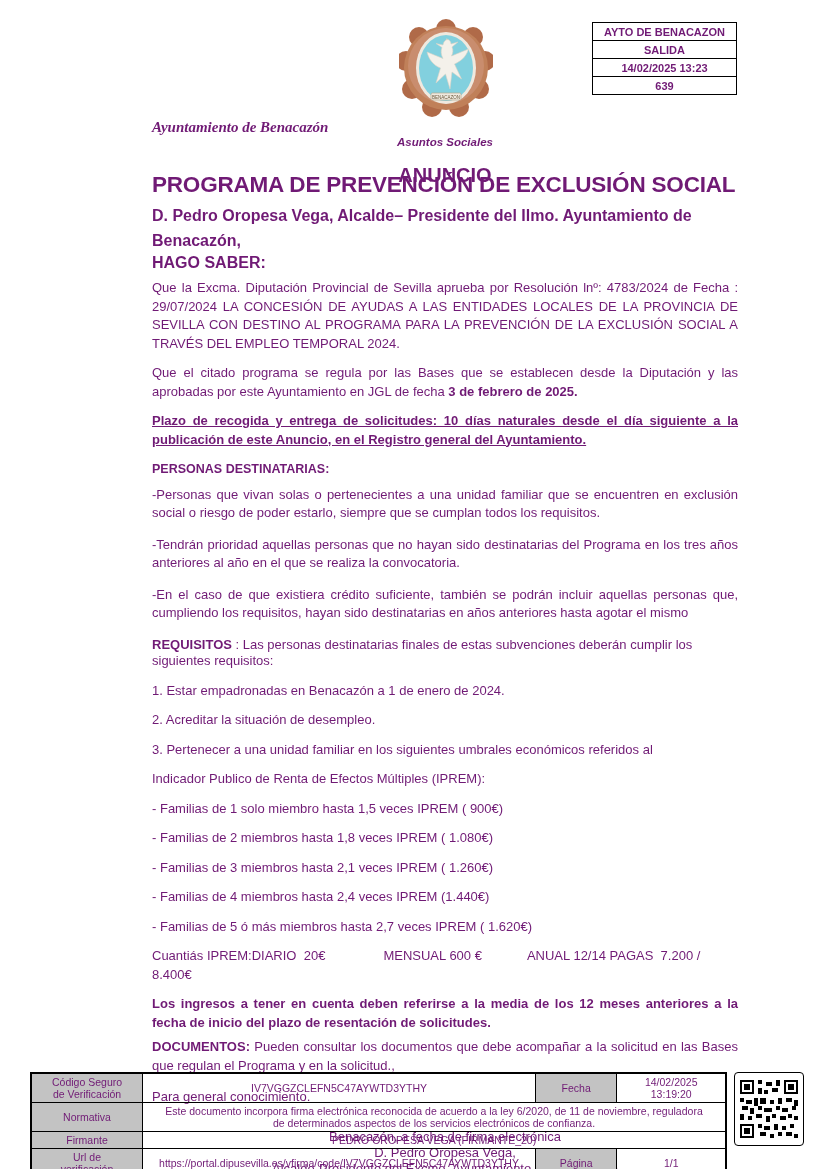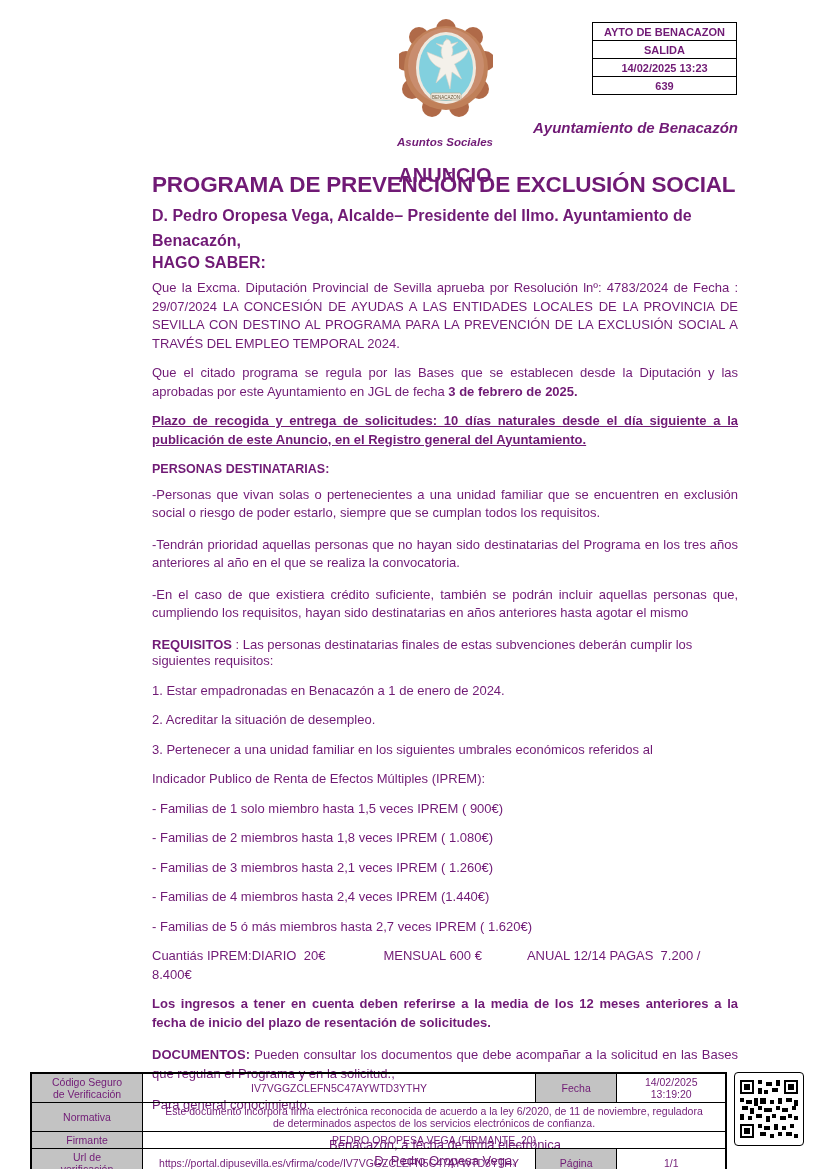--- a/index.html
+++ b/index.html
@@ -3,22 +3,22 @@
 <meta charset="utf-8">
 <style>
   html,body{margin:0;padding:0;background:#888;}
   .page{
     position:relative;width:826px;height:1169px;background:#ffffff;
     font-family:"Liberation Sans","DejaVu Sans",sans-serif;color:#701a75;
     margin:0 auto;overflow:hidden;
   }
   
   .logo{position:absolute;left:399px;top:17px;width:94px;height:103px;}
-  .org-line{position:absolute;left:152px;top:119px;width:586px;text-align:right;
-    font-family:Liberation Sans, sans-serif;font-style:italic;font-weight:bold;font-size:15px;}
+  .org-line{position:absolute;left:152px;top:119px;width:586px;text-align:left;
+    font-family:Liberation Serif, serif;font-style:italic;font-weight:bold;font-size:15px;}
   .dept-line{position:absolute;left:152px;top:136px;width:586px;text-align:center;
     font-style:italic;font-weight:bold;font-size:11.5px;}
   .registry{position:absolute;right:89px;top:22px;width:145px;border-collapse:collapse;}
   .registry td{border:1px solid #000;text-align:center;font-weight:bold;font-size:11px;
     padding:2.5px 2px;background:#fff;}
   
   .t-anuncio{position:absolute;left:152px;top:164px;width:586px;text-align:center;
     font-weight:bold;font-size:20px;}
   .t-program{position:absolute;left:152px;top:172px;width:600px;
     font-weight:bold;font-size:22.5px;letter-spacing:-0.2px;}
@@ -130,21 +130,21 @@
     <p class="listline">Indicador Publico de Renta de Efectos Múltiples (IPREM):</p>
 
     <p class="listline">- Familias de 1 solo miembro hasta 1,5 veces IPREM ( 900€)</p>
     <p class="listline">- Familias de 2 miembros hasta 1,8 veces IPREM ( 1.080€)</p>
     <p class="listline">- Familias de 3 miembros hasta 2,1 veces IPREM ( 1.260€)</p>
     <p class="listline">- Familias de 4 miembros hasta 2,4 veces IPREM (1.440€)</p>
     <p class="listline">- Familias de 5 ó más miembros hasta 2,7 veces IPREM ( 1.620€)</p>
 
     <p class="cuantias"><span>Cuantiás IPREM:DIARIO  20€</span><span class="c2">MENSUAL 600 €</span><span class="c3">ANUAL 12/14 PAGAS  7.200 / 8.400€</span></p>
 
-    <p class="b just" style="margin-bottom:14px;">Los ingresos a tener en cuenta deben referirse a la media de los 12 meses anteriores a la fecha de inicio del plazo de resentación de solicitudes.</p>
+    <p class="b just" style="margin-bottom:6px;">Los ingresos a tener en cuenta deben referirse a la media de los 12 meses anteriores a la fecha de inicio del plazo de resentación de solicitudes.</p>
 
     <p class="just" style="margin-bottom:13px;"><span class="b">DOCUMENTOS:</span><span> Pueden consultar los documentos que debe acompañar a la solicitud en las Bases que regulan el Programa y en la solicitud.,</span></p>
 
     <p>Para general conocimiento.</p>
 
     <div class="sig">
       <div>Benacazón, a fecha de firma electrónica</div>
       <div>D. Pedro Oropesa Vega,</div>
       <div>Alcalde-Presidente del Excmo. Ayuntamiento de Benacazón</div>
     </div>

